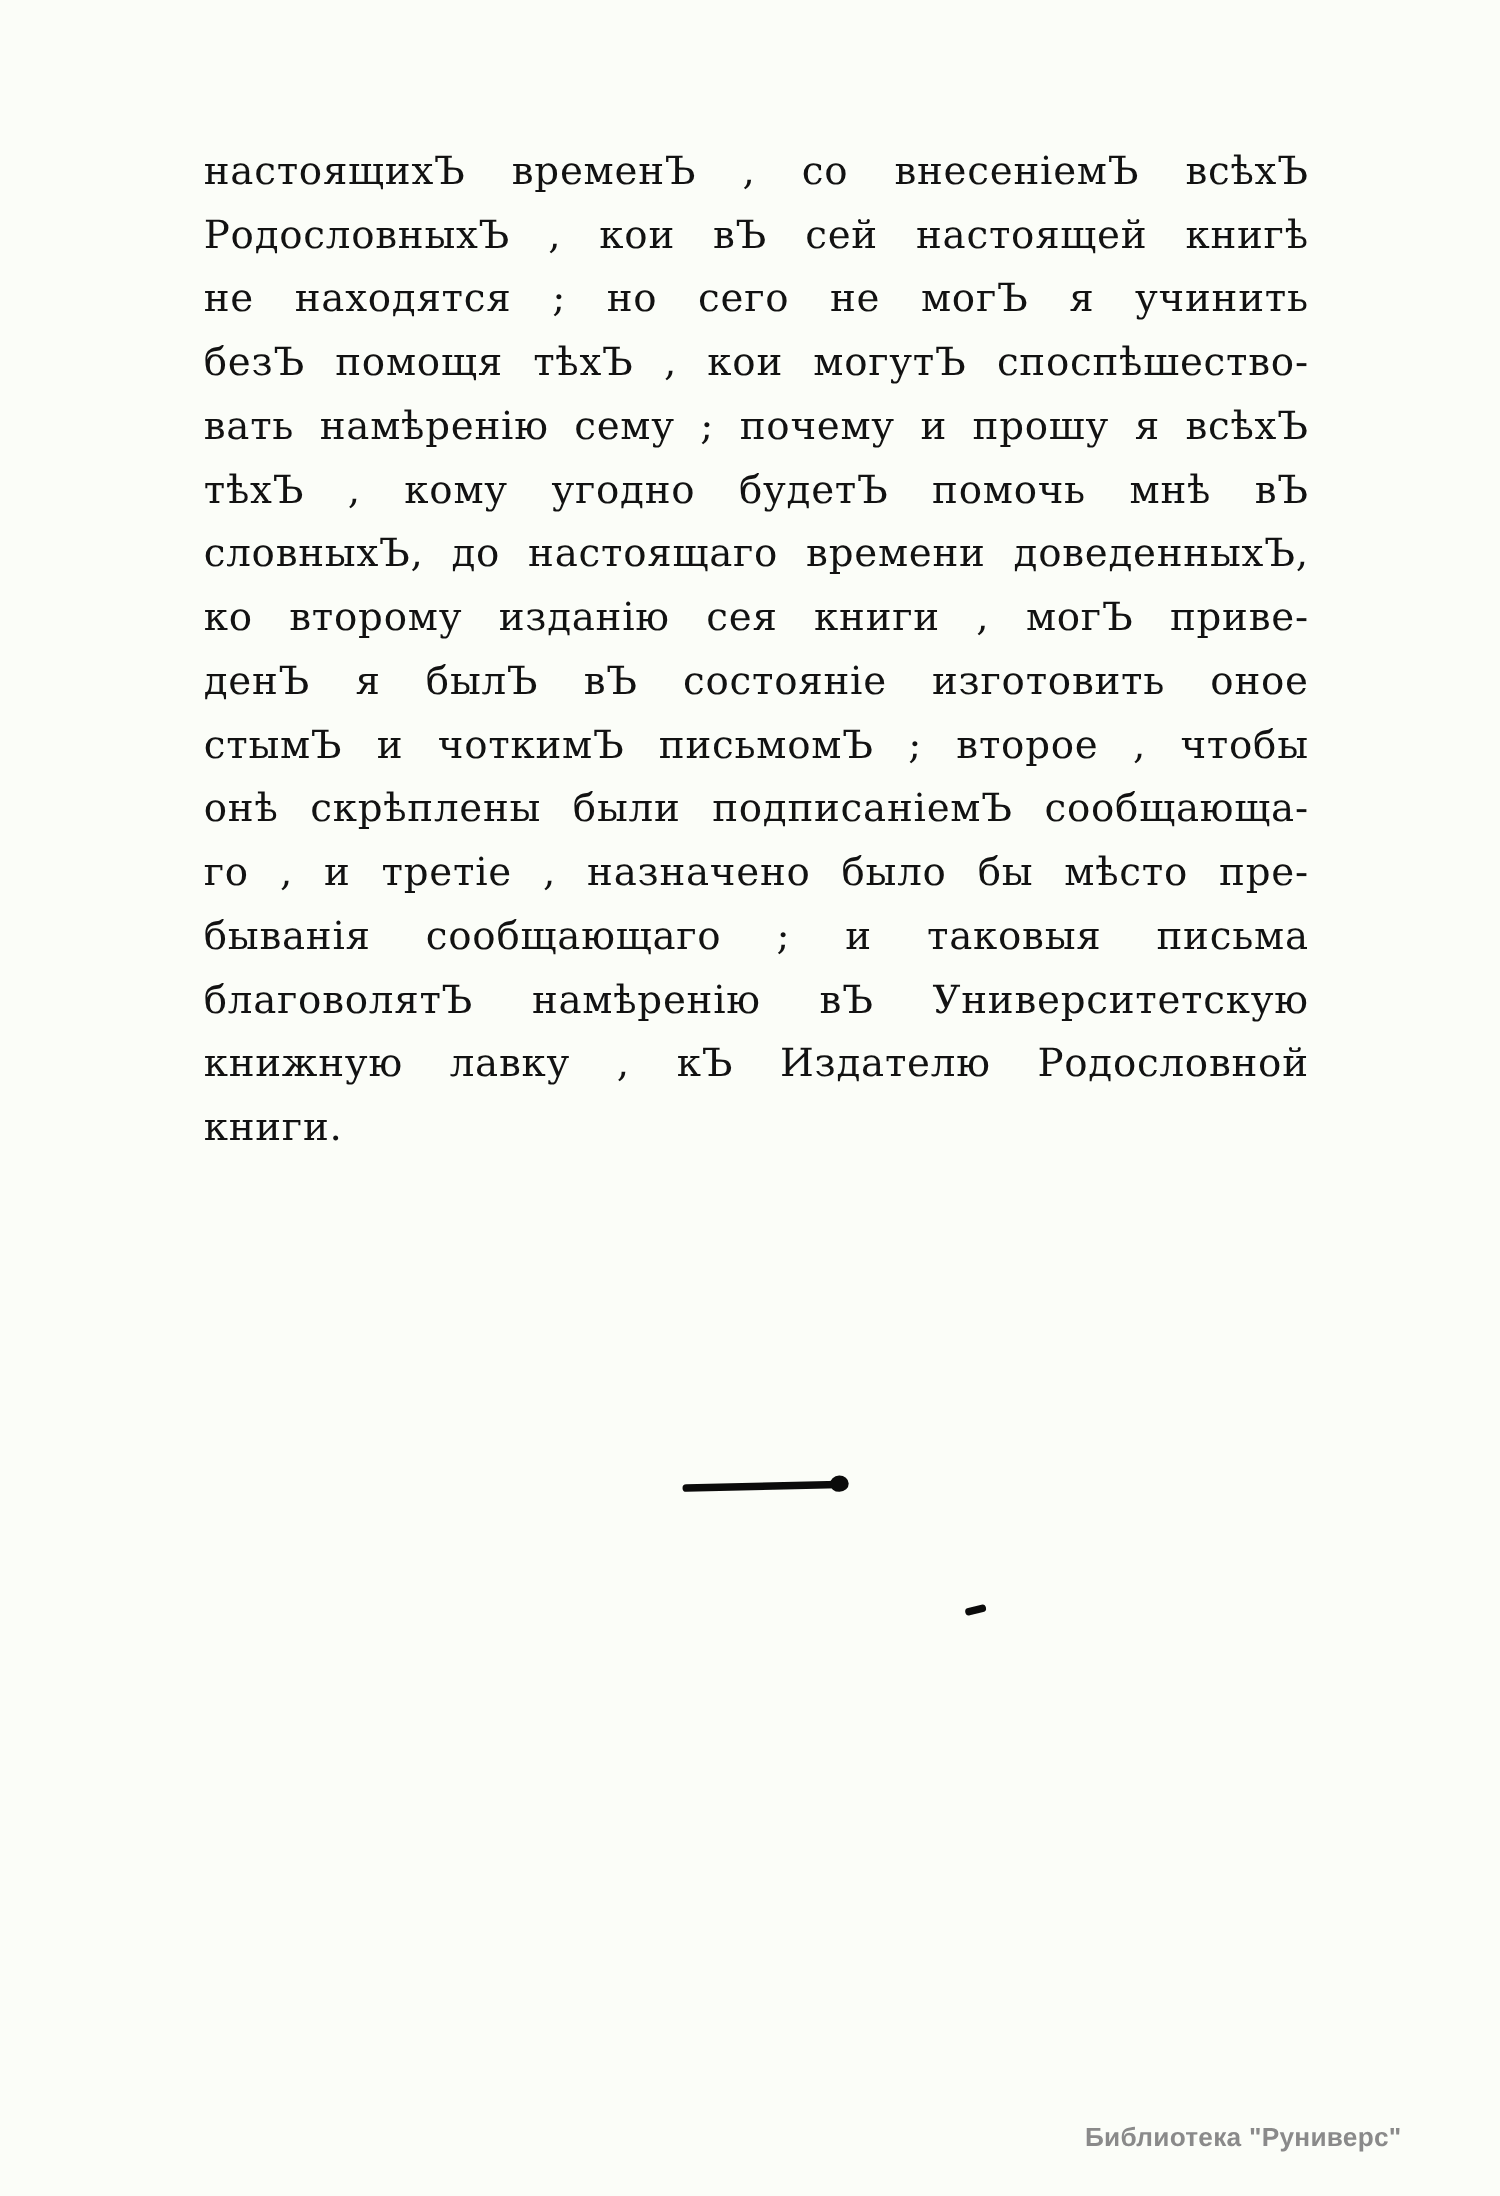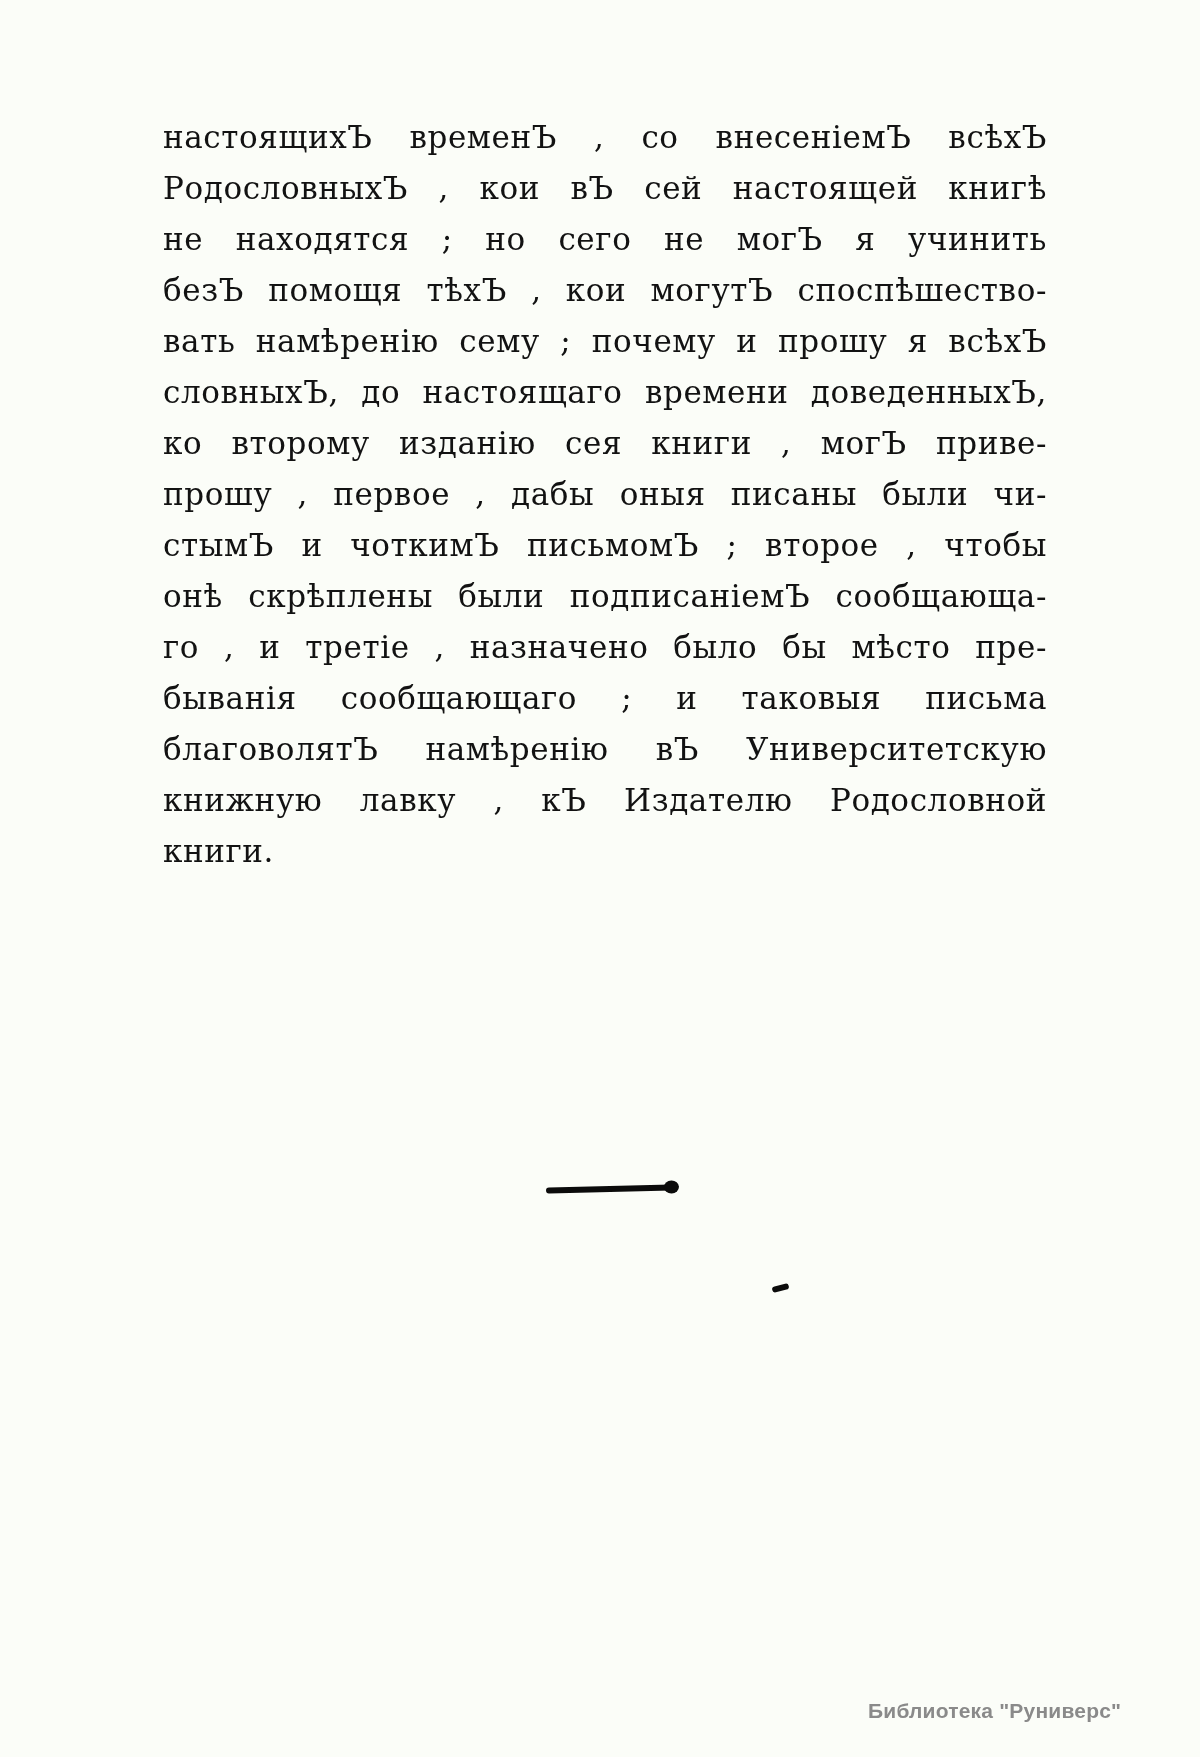--- a/index.html
+++ b/index.html
@@ -87,23 +87,24 @@
 <body>
 
 <div class="page">
 
   <div class="page-text">
     <div class="text-line">настоящихЪ временЪ , со внесеніемЪ всѣхЪ</div>
     <div class="text-line">РодословныхЪ , кои вЪ сей настоящей книгѣ</div>
     <div class="text-line">не находятся ; но сего не могЪ я учинить</div>
     <div class="text-line">безЪ помощя тѣхЪ , кои могутЪ споспѣшество-</div>
     <div class="text-line">вать намѣренію сему ; почему и прошу я всѣхЪ</div>
+    <div class="text-line">тѣхЪ , кому угодно будетЪ помочь мнѣ вЪ</div>
     <div class="text-line">словныхЪ, до настоящаго времени доведенныхЪ,</div>
     <div class="text-line">ко второму изданію сея книги , могЪ приве-</div>
-    <div class="text-line">прошу , первое , дабы оныя писаны были чи-</div>
+    <div class="text-line">денЪ я былЪ вЪ состояніе изготовить оное</div>
     <div class="text-line">стымЪ и чоткимЪ письмомЪ ; второе , чтобы</div>
     <div class="text-line">онѣ скрѣплены были подписаніемЪ сообщающа-</div>
     <div class="text-line">го , и третіе , назначено было бы мѣсто пре-</div>
     <div class="text-line">быванія сообщающаго ; и таковыя письма</div>
     <div class="text-line">благоволятЪ намѣренію вЪ Университетскую</div>
     <div class="text-line">книжную лавку , кЪ Издателю Родословной</div>
     <div class="text-line last-line">книги.</div>
   </div>
 
   <div class="divider-rule"></div>

